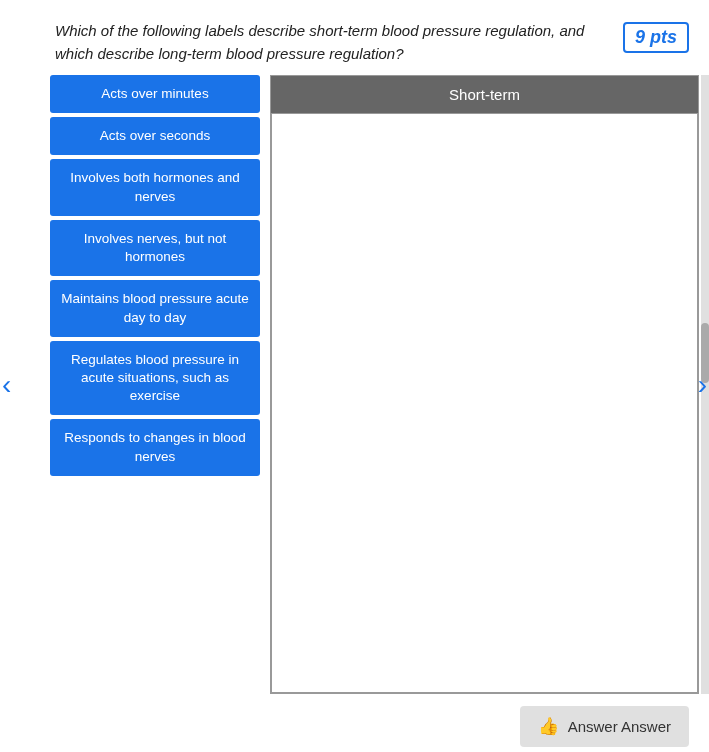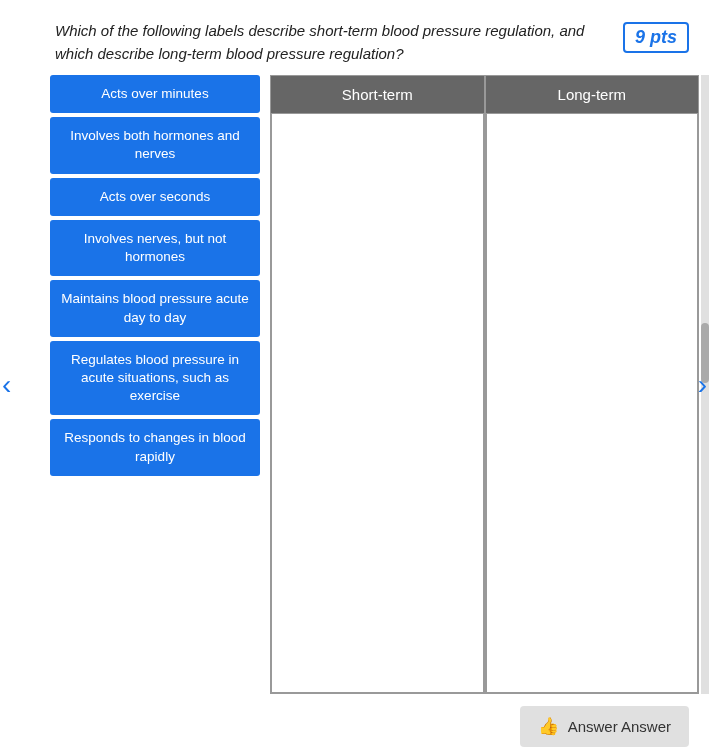--- a/index.html
+++ b/index.html
@@ -179,35 +179,31 @@
     <div class="points-badge">9 pts</div>
   </div>
 
   <div class="main-content">
 
     <div class="nav-arrow left">‹</div>
 
     <div class="labels-column">
 
     <div class="label-item">Acts over minutes</div>
+        <div class="label-item">Acts over seconds</div>
         <div class="label-item">Involves both hormones and nerves</div>
-        <div class="label-item">Acts over seconds</div>
         <div class="label-item">Involves nerves, but not hormones</div>
         <div class="label-item">Maintains blood pressure acute day to day</div>
         <div class="label-item">Regulates blood pressure in acute situations, such as exercise</div>
-        <div class="label-item">Responds to changes in blood rapidly</div>
+        <div class="label-item">Responds to changes in blood nerves</div>
       </div>
 
     <div class="drop-zones">
       <div class="drop-zone-container">
         <div class="drop-zone-header">Short-term</div>
-        <div class="drop-zone-body"></div>
-      </div>
-      <div class="drop-zone-container">
-        <div class="drop-zone-header">Long-term</div>
         <div class="drop-zone-body"></div>
       </div>
     </div>
 
     <div class="nav-arrow right">›</div>
 
     <div class="scrollbar-track">
       <div class="scrollbar-thumb"></div>
     </div>
 

